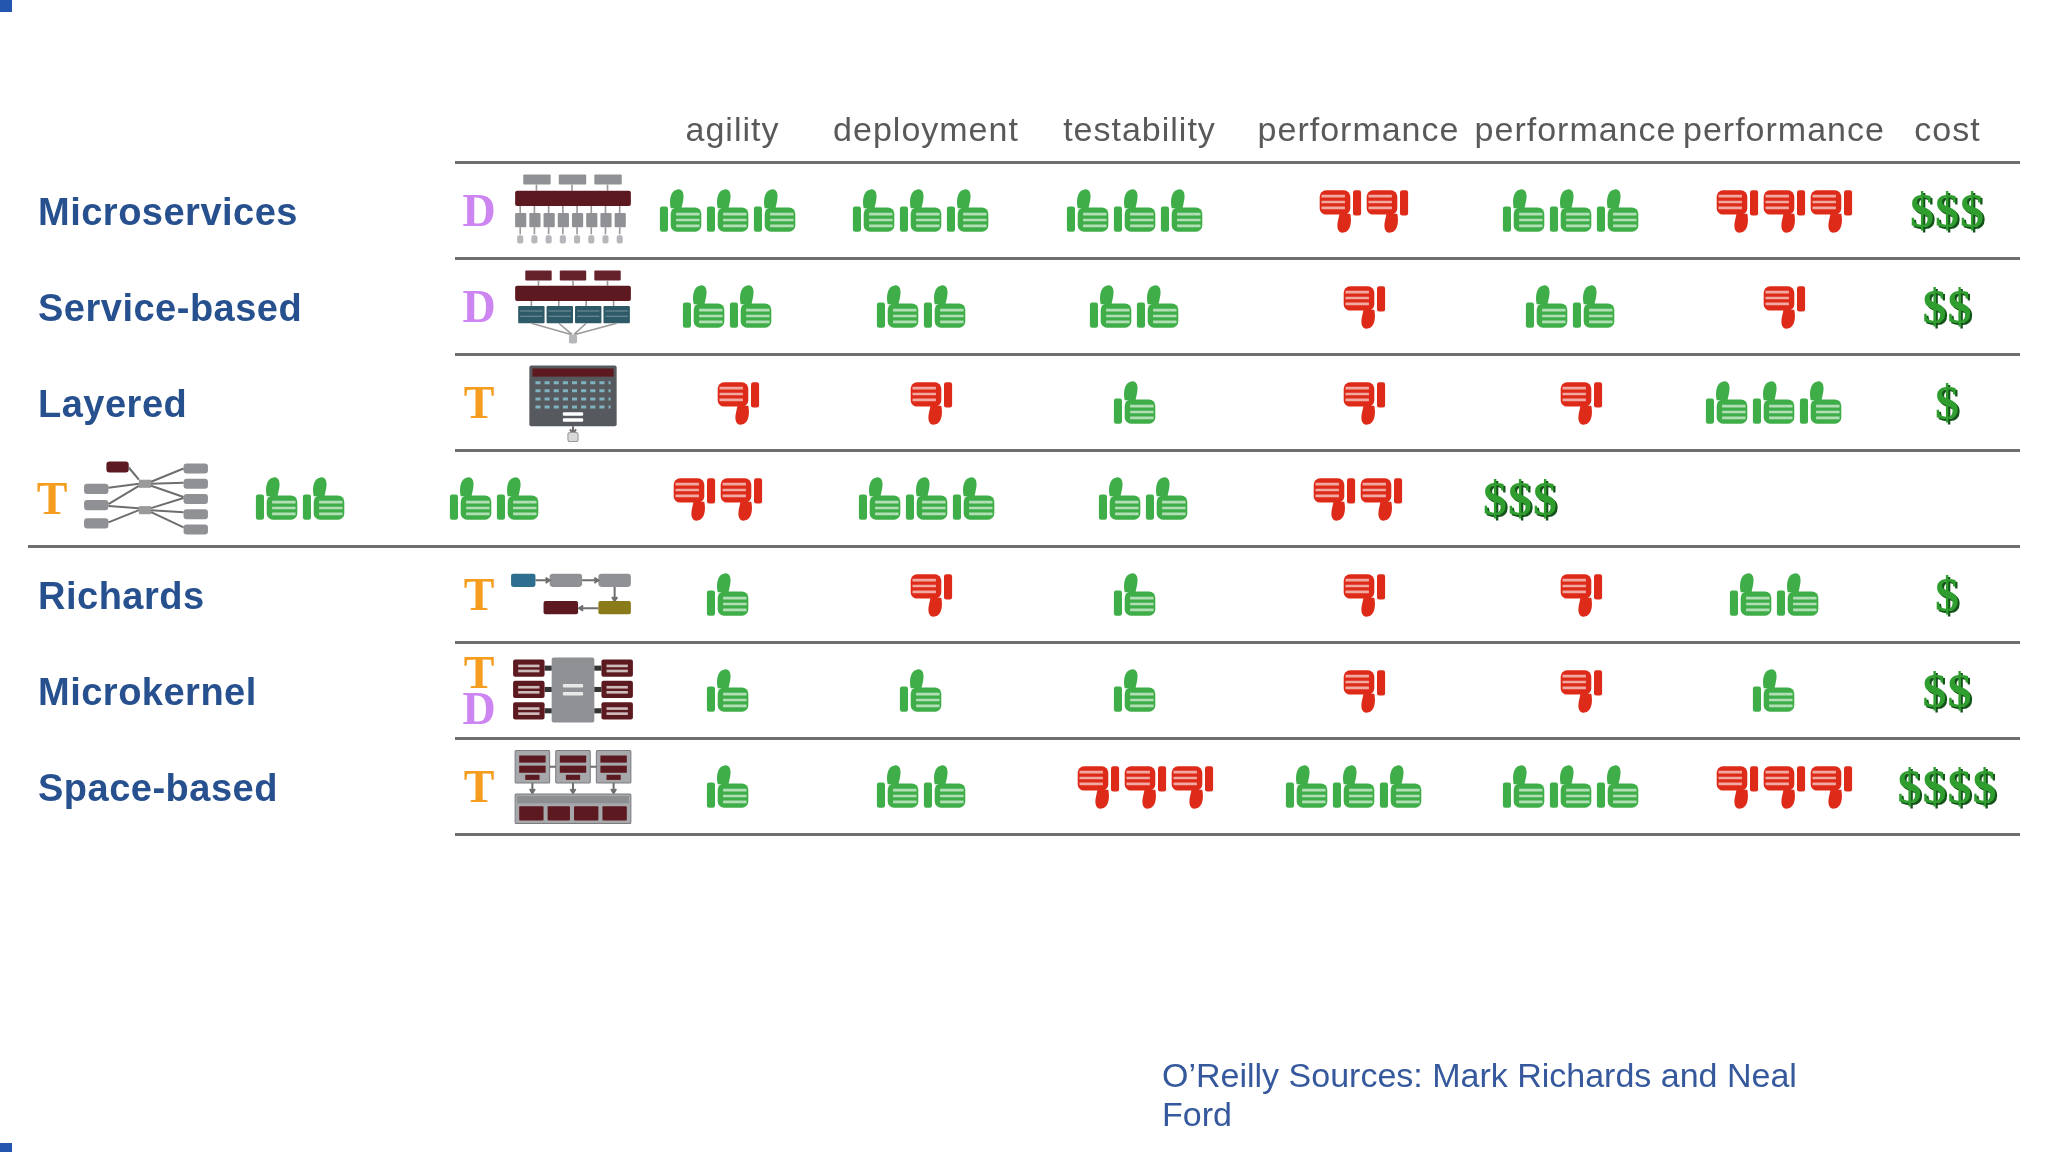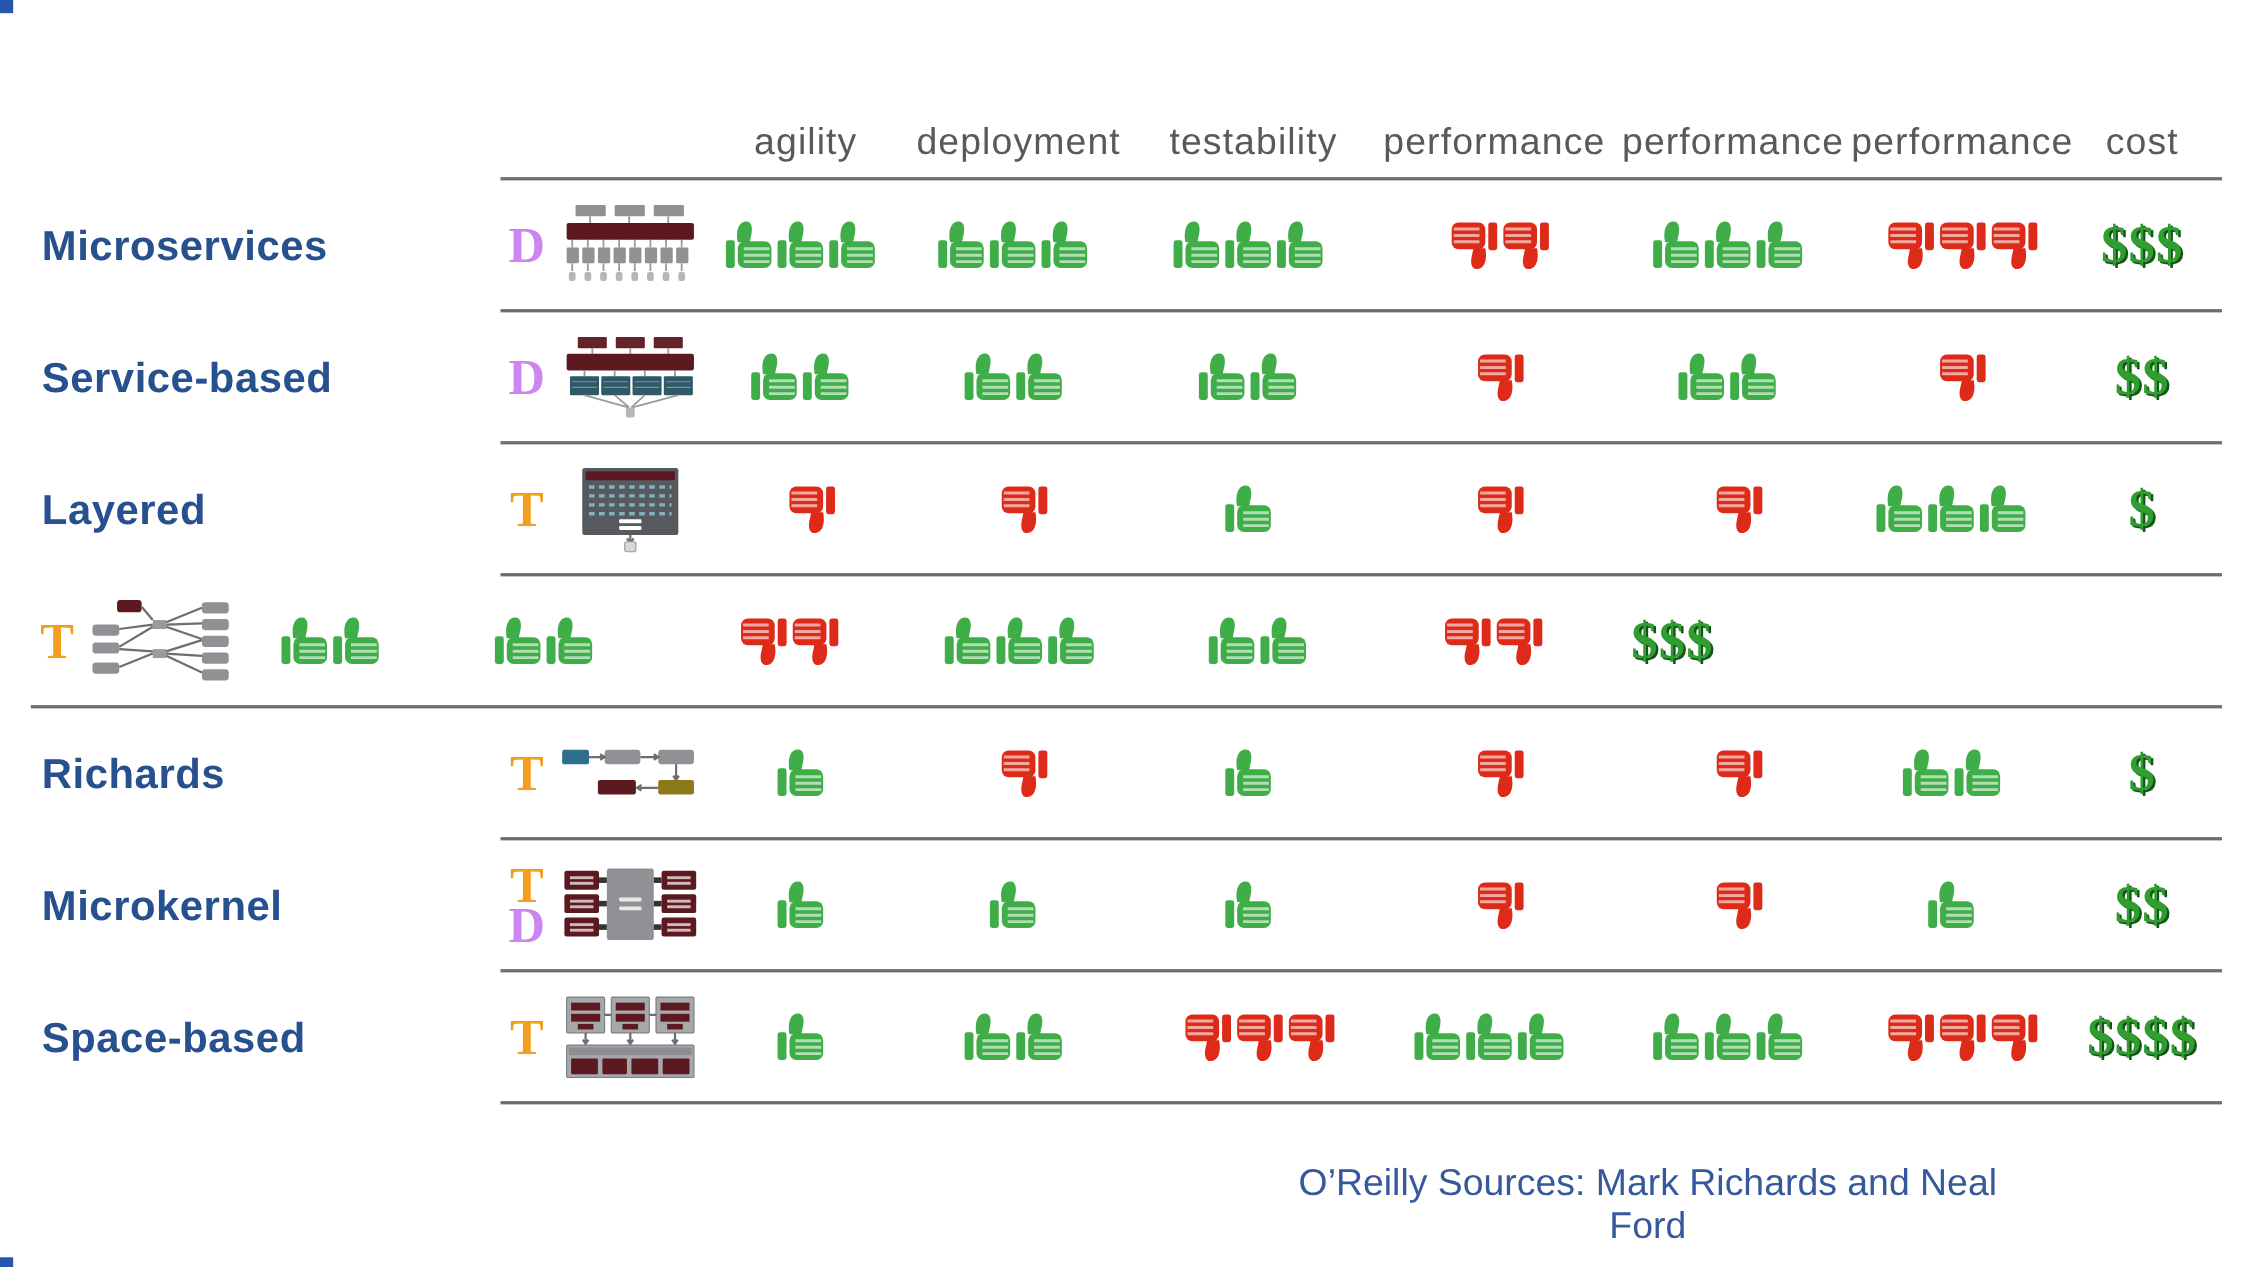--- a/index.html
+++ b/index.html
@@ -14,21 +14,21 @@
 
   .table-wrap{position:absolute;top:70px;left:28px;width:1992px;}
 
   .hrow{display:flex;height:94px;align-items:flex-end;}
   .hspacer-label{width:427px;flex:none;}
   .hline{flex:1;display:flex;align-items:flex-end;border-bottom:3px solid var(--separator,#6e6e6e);padding-bottom:8px;}
   .hspacer-thumb{width:188px;flex:none;}
   .hcols{display:grid;grid-template-columns:179px 208px 219px 219px 215px 192px 145px;}
   .hcol{text-align:center;font-size:34px;color:var(--header-text,#58595b);letter-spacing:1px;padding-bottom:4px;}
 
-  .row{display:flex;height:120px;}
+  .row{display:flex;height:96px;}
   .row-label{
     width:427px;flex:none;display:flex;align-items:center;
     font-size:38px;font-weight:bold;color:var(--row-label,#27508f);
     padding-left:10px;box-sizing:border-box;letter-spacing:0.5px;
   }
   .row-line{flex:1;display:flex;align-items:center;border-bottom:3px solid var(--separator,#6e6e6e);}
   .badges{width:48px;flex:none;display:flex;flex-direction:column;align-items:center;justify-content:center;
     font-family:"Liberation Serif",serif;font-weight:bold;font-size:46px;line-height:0.78;}
   .badge-d{color:var(--badge-d,#cd85f2);}
   .badge-t{color:var(--badge-t,#f59d1e);}
@@ -43,21 +43,21 @@
   .thumb.down{color:var(--thumb-down,#de2a18);transform:rotate(180deg);}
 
   .dollars{
     font-family:"Liberation Serif",serif;font-weight:bold;font-size:48px;
     color:var(--dollar,#2f9e2f);letter-spacing:1px;
     text-shadow:2px 2px 0 #14541a;
     white-space:nowrap;
   }
 
   .footer{
-    position:absolute;left:1162px;top:1056px;width:672px;text-align:center;
+    position:absolute;left:1162px;top:1056px;width:672px;
     font-size:34px;color:var(--footer-text,#35599c);
   }
 
   
   .d-maroon{fill:#5c1a20;}
   .d-gray{fill:#8f9194;}
   .d-dkgray{fill:#565a5e;}
   .d-teal{fill:#2e5a68;}
   .d-blue{fill:#2e6e8e;}
   .d-olive{fill:#8a7a1a;}

